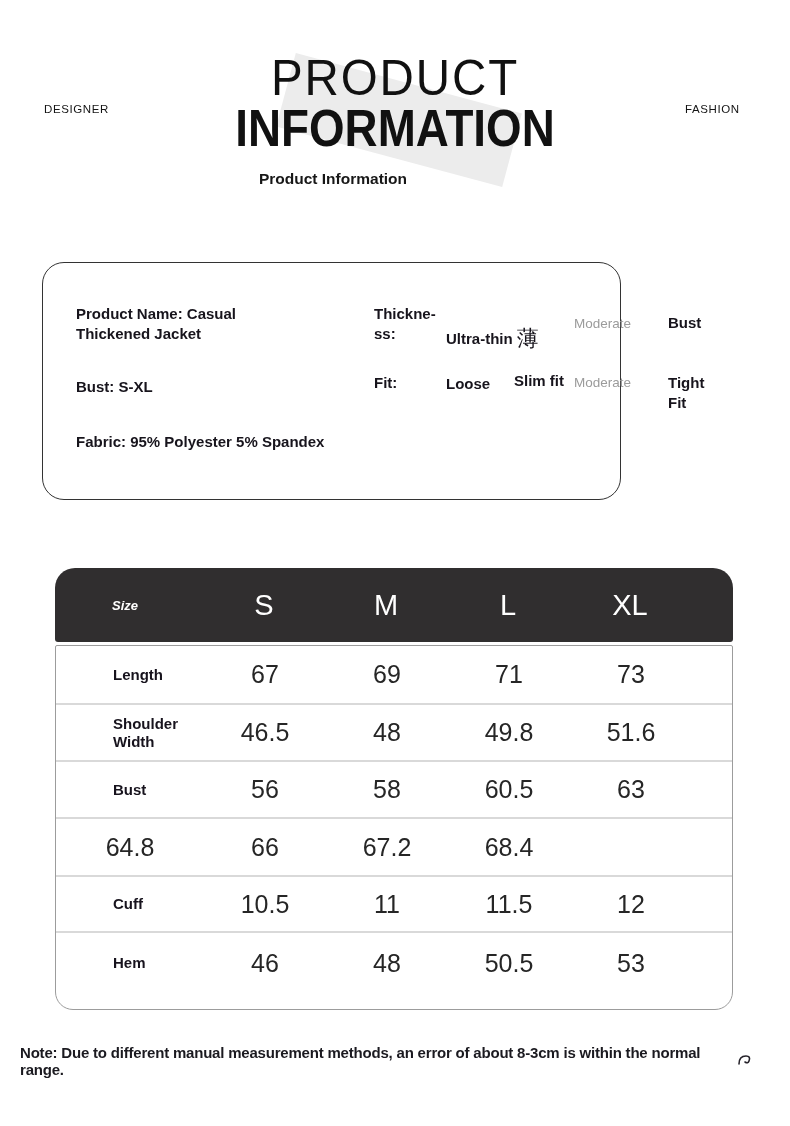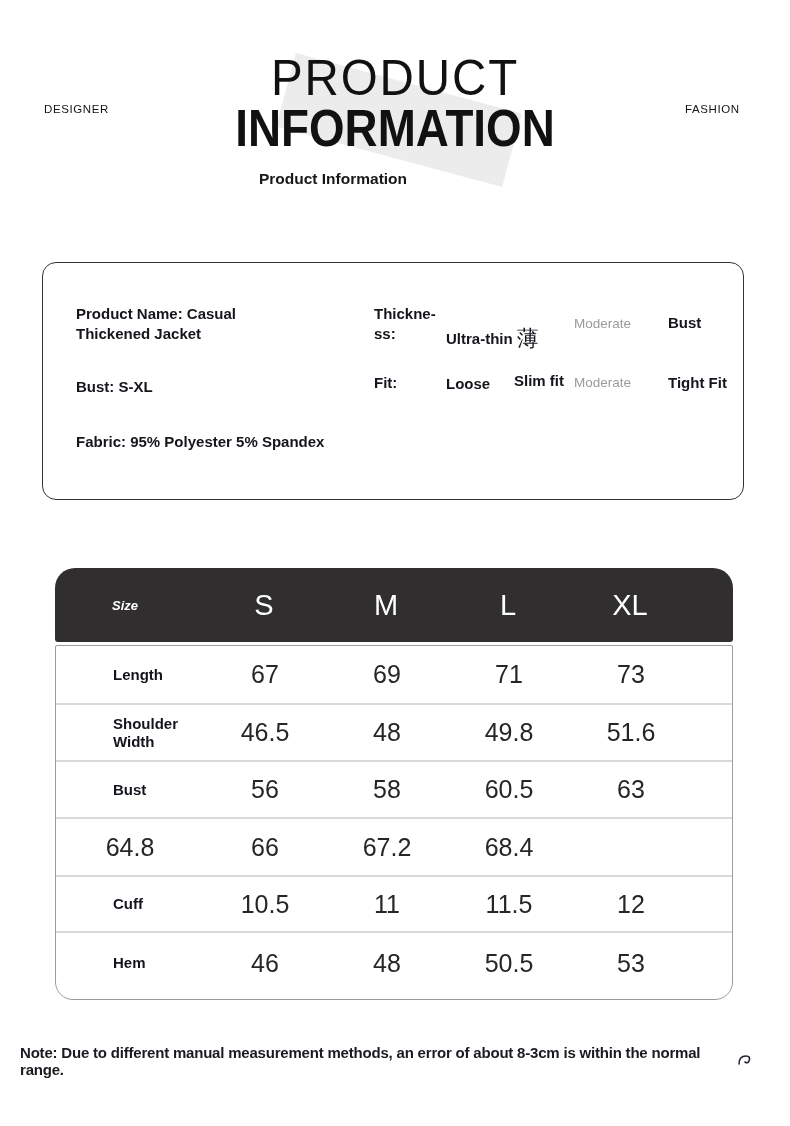--- a/index.html
+++ b/index.html
@@ -17,22 +17,22 @@
   }
 
   .title-line { position:absolute; left:0; width:790px; text-align:center; z-index:1; color:#111; }
   .title-1 { top:49px;  font-size:50px; font-weight:300; letter-spacing:2px; transform:scaleX(.95); }
   .title-2 { top:98px;  font-size:52px; font-weight:800; letter-spacing:0;  transform:scaleX(.88); }
   .subtitle { position:absolute; left:0; top:170px; width:666px; text-align:center;
               font-size:15.5px; font-weight:700; color:#171717; z-index:1; }
 
   
   .info-card {
-    position:absolute; left:42px; top:262px; width:702px; height:238px;
-    background:#fff; border:1.5px solid #333; border-radius:14px;
+    position:absolute; left:42px; top:262px; width:579px; height:238px;
+    background:#fff; border:1.5px solid #333; border-radius:22px;
   }
   .info-card .abs { position:absolute; }
   .fld { font-size:15px; font-weight:700; color:#17141c; line-height:1.3; }
   .muted { font-size:13.5px; font-weight:400; color:#9b9b9b; }
   .cn { font-size:22px; font-weight:400; vertical-align:-2px; }
 
   .ic-product { left:33px; top:41px;  width:238px; }
   .ic-size    { left:33px; top:114px; }
   .ic-fabric  { left:33px; top:169px; }
 
@@ -53,21 +53,21 @@
 
   .tbl-head {
     height:74px; background:#302e2f; color:#ffffff;
     border-radius:20px 20px 3px 3px;
   }
   .tbl-head .lab { padding-left:57px; font-size:13px; font-weight:700;font-style:italic; }
   .tbl-head .col { text-align:center; font-size:29px; font-weight:400; }
 
   .tbl-body {
     margin-top:3px; border:1px solid #9c9c9c; border-radius:2px 2px 18px 18px;
-    padding-bottom:6px; background:#fff;
+    padding-bottom:16px; background:#fff;
   }
   .tbl-row { border-top:2px solid #d9d9d9; }
   .tbl-row:first-child { border-top:none; }
   .tbl-row .lab { padding-left:57px; font-size:15px; font-weight:700; color:#17131d; line-height:1.15; }
   .tbl-row .val { text-align:center; font-size:25px; font-weight:400; color:#262626; }
   .r-h57 { height:57px; } .r-h58 { height:58px; } .r-h56 { height:56px; } .r-h62 { height:62px; }
 
   
   .note {
     position:absolute; left:20px; top:1044px; width:724px;

